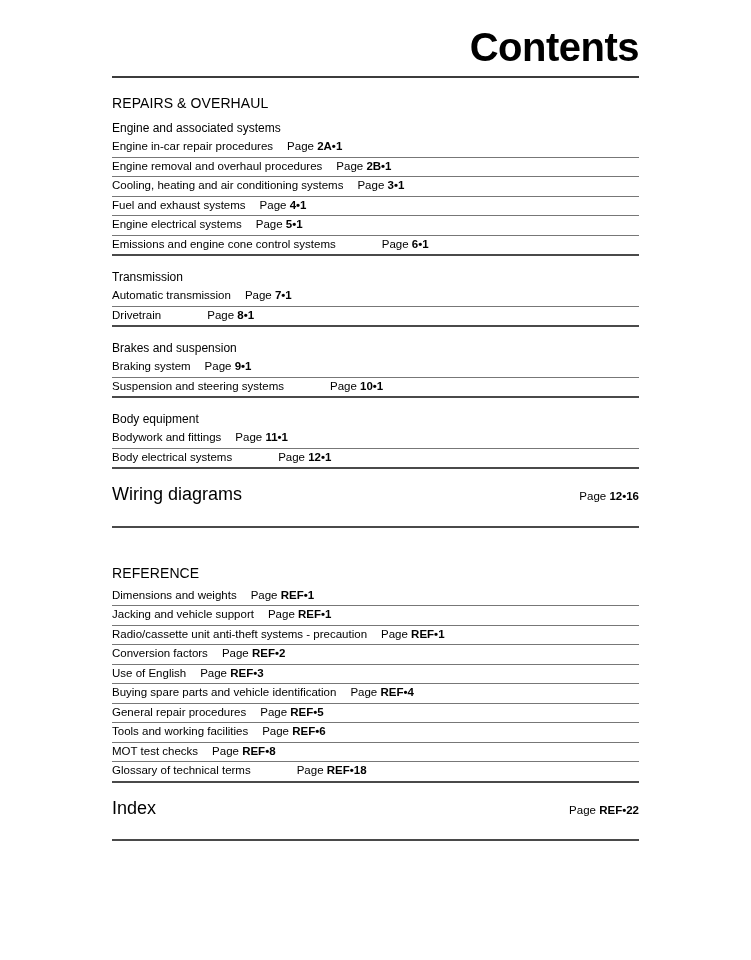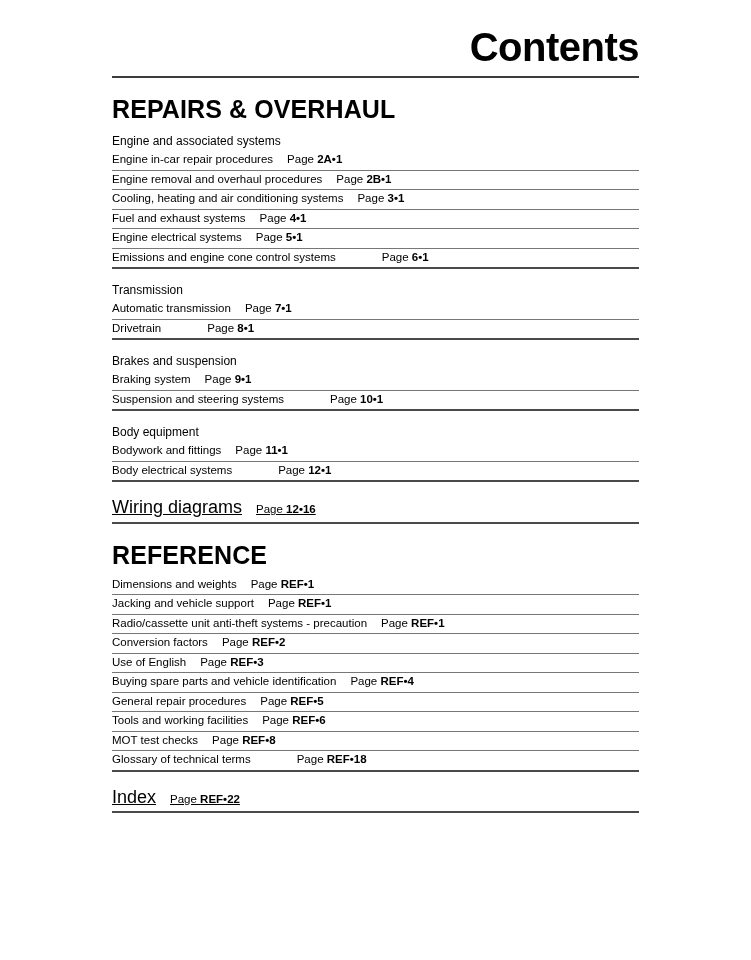--- a/index.html
+++ b/index.html
@@ -39,29 +39,30 @@
     line-height: 1.05;
     margin: 0;
   }
   .title-rule {
     border-top: 2px solid #3c3c3c;
     margin-top: 8px;
   }
 
   
   .part-heading {
-    font-size: 25px;
-    font-weight: bold;
+    font-size: 14px;
+    font-weight: normal;
     letter-spacing: 0.1px;
     margin: 0;
     padding-top: 17px;
     padding-bottom: 2px;
   }
   .part-heading.reference {
     padding-bottom: 6px;
+    margin-top: 20px;
   }
 
   
   .group-heading {
     font-size: 12px;
     font-weight: normal;
     margin: 0;
     padding-top: 14px;
     padding-bottom: 2px;
     line-height: 1.25;
@@ -99,25 +100,24 @@
     font-size: 11.5px;
   }
   .entry-page .ref {
     font-weight: bold;
   }
 
   
   .big-row {
     display: flex;
     align-items: baseline;
-    justify-content: flex-start;
+    justify-content: space-between;
     border-bottom: 2px solid #4a4a4a;
     padding-top: 14px;
-    padding-bottom: 3px;
-    text-decoration: underline;
+    padding-bottom: 20px;
   }
   .big-row .big-label {
     font-size: 18px;
     font-weight: normal;
     line-height: 1.25;
   }
   .big-row .entry-page {
     font-size: 11.5px;
   }
 </style>

